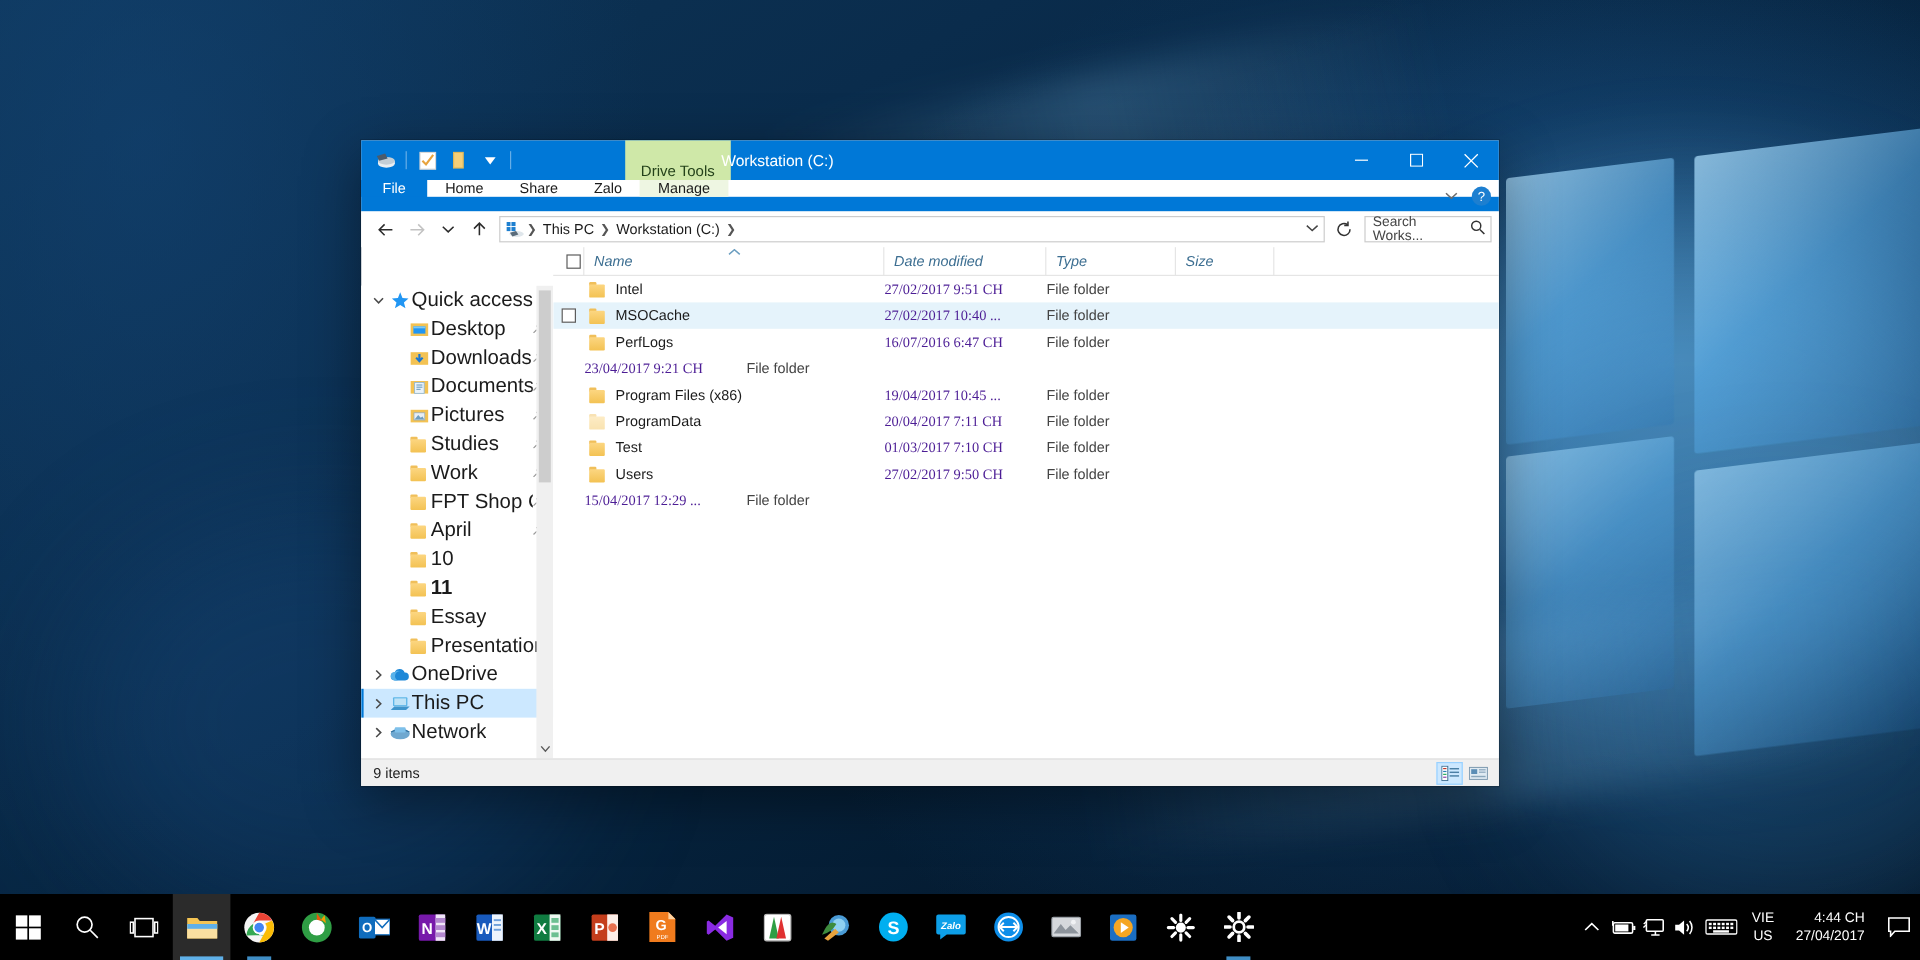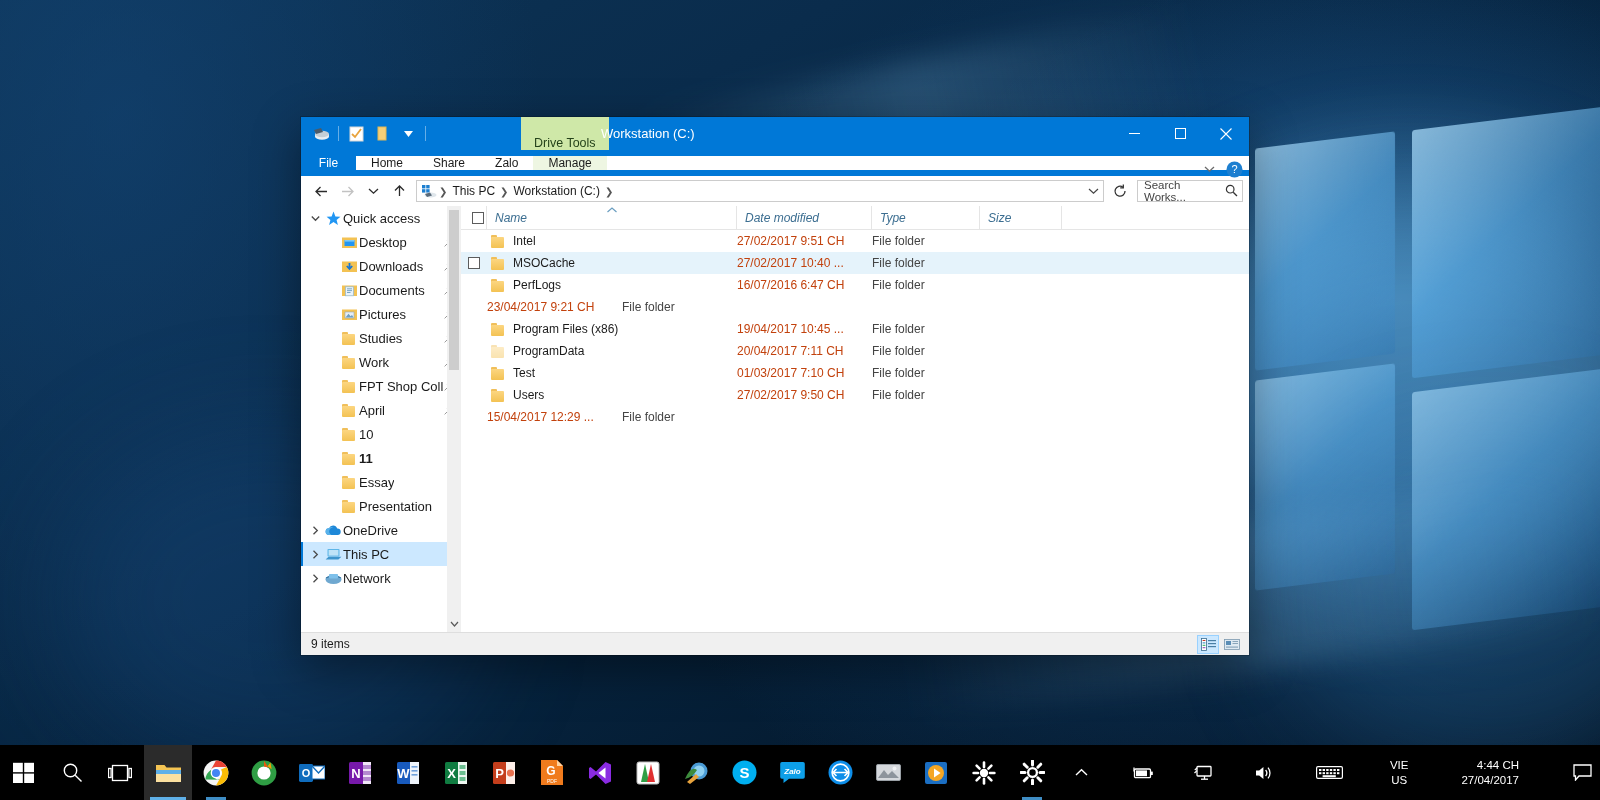--- a/index.html
+++ b/index.html
@@ -77,21 +77,21 @@
     display: flex; align-items: center; color: #ffffff; font-size: 13px;
   }
   .wbtns { position: absolute; right: 0; top: 0; height: 33px; display: flex; }
   .wbtn {
     width: 46px; height: 33px; display: flex; align-items: center; justify-content: center;
     color: #fff;
   }
 
   
   .ribbon {
-    height: 26px; background: #0078d7; flex: none; display: flex; align-items: center;
+    height: 26px; background: #0078d7; flex: none; display: flex; align-items: flex-start;
     position: relative;
   }
   .tab-file {
     width: 55px; background: #0078d7; color: #fff; font-size: 12px;
     display: flex; align-items: center; justify-content: center;
   }
   .tabs-white {
     flex: 1; background: #ffffff; display: flex; align-items: stretch; position: relative;
   }
   .rtab {
@@ -131,21 +131,21 @@
     width: 106px; height: 22px; border: 1px solid #cccccc; background: #fff;
     display: flex; align-items: center; padding: 0 4px 0 6px; margin-left: 4px;
     font-size: 11.5px; color: #444; justify-content: space-between;
   }
 
   
   .wbody { flex: 1; display: flex; min-height: 0; position: relative; }
 
   .navpane {
     width: 160px; flex: none; background: #ffffff; position: relative;
-    overflow: hidden; font-size: 13px;
+    overflow: hidden; font-size: 17px; margin-top: 32px;
   }
   .nav-item {
     height: 24px; display: flex; align-items: center; position: relative;
     padding-right: 6px; white-space: nowrap;
   }
   .nav-item.selected { background: #cce8ff; }
   .nav-item.selected::before {
     content: ""; position: absolute; left: 0; top: 0; bottom: 0; width: 2px; background: #0078d7;
   }
   .nav-exp {
@@ -190,21 +190,21 @@
   }
 
   .rows { flex: 1; overflow: hidden; }
   .frow {
     height: 22px; display: flex; align-items: center; font-size: 12px; color: #1b1b1b;
   }
   .frow.hovered { background: #e5f3fb; }
   .frow .cell { height: 22px; display: flex; align-items: center; overflow: hidden; white-space: nowrap; }
   .c-check { width: 26px; justify-content: center; flex: none; }
   .c-name { width: 250px; flex: none; gap: 7px; padding-left: 4px; }
-  .c-date { width: 135px; flex: none; color: #c2410c; }
+  .c-date { width: 135px; flex: none; color: #4c1d95; font-family: Liberation Serif, serif; }
   .c-type { width: 108px; flex: none; color: #444; }
   .c-size { width: 82px; flex: none; color: #444; }
   .row-check { width: 12px; height: 12px; border: 1px solid #5c5c5c; background: #fff; }
 
   
   .folder {
     width: 15px; height: 13px; position: relative; flex: none;
   }
   .folder .tab {
     position: absolute; left: 0; top: 0; width: 6px; height: 3px;
@@ -243,21 +243,21 @@
     position: relative;
   }
   .tb-btn.running { background: #2b2b2b; }
   .tb-btn.running::after {
     content: ""; position: absolute; left: 6px; right: 6px; bottom: 0; height: 3px; background: #5fb0e8;
   }
   .tb-btn.openmark::after {
     content: ""; position: absolute; left: 14px; right: 14px; bottom: 0; height: 3px; background: #3f8dc4;
   }
 
-  .tb-tray { margin-left: auto; display: flex; align-items: center; height: 43px; gap: 35px; }
+  .tb-tray { margin-left: auto; display: flex; align-items: center; height: 43px; }
   .tray-ico {
     width: 26px; height: 55px; display: flex; align-items: center; justify-content: center;
     color: #ffffff;
   }
   .tray-lang {
     height: 55px; display: flex; flex-direction: column; align-items: center; justify-content: center;
     color: #fff; font-size: 11.5px; padding: 0 8px; line-height: 15px;
   }
   .tray-clock {
     height: 55px; display: flex; flex-direction: column; align-items: flex-end; justify-content: center;

